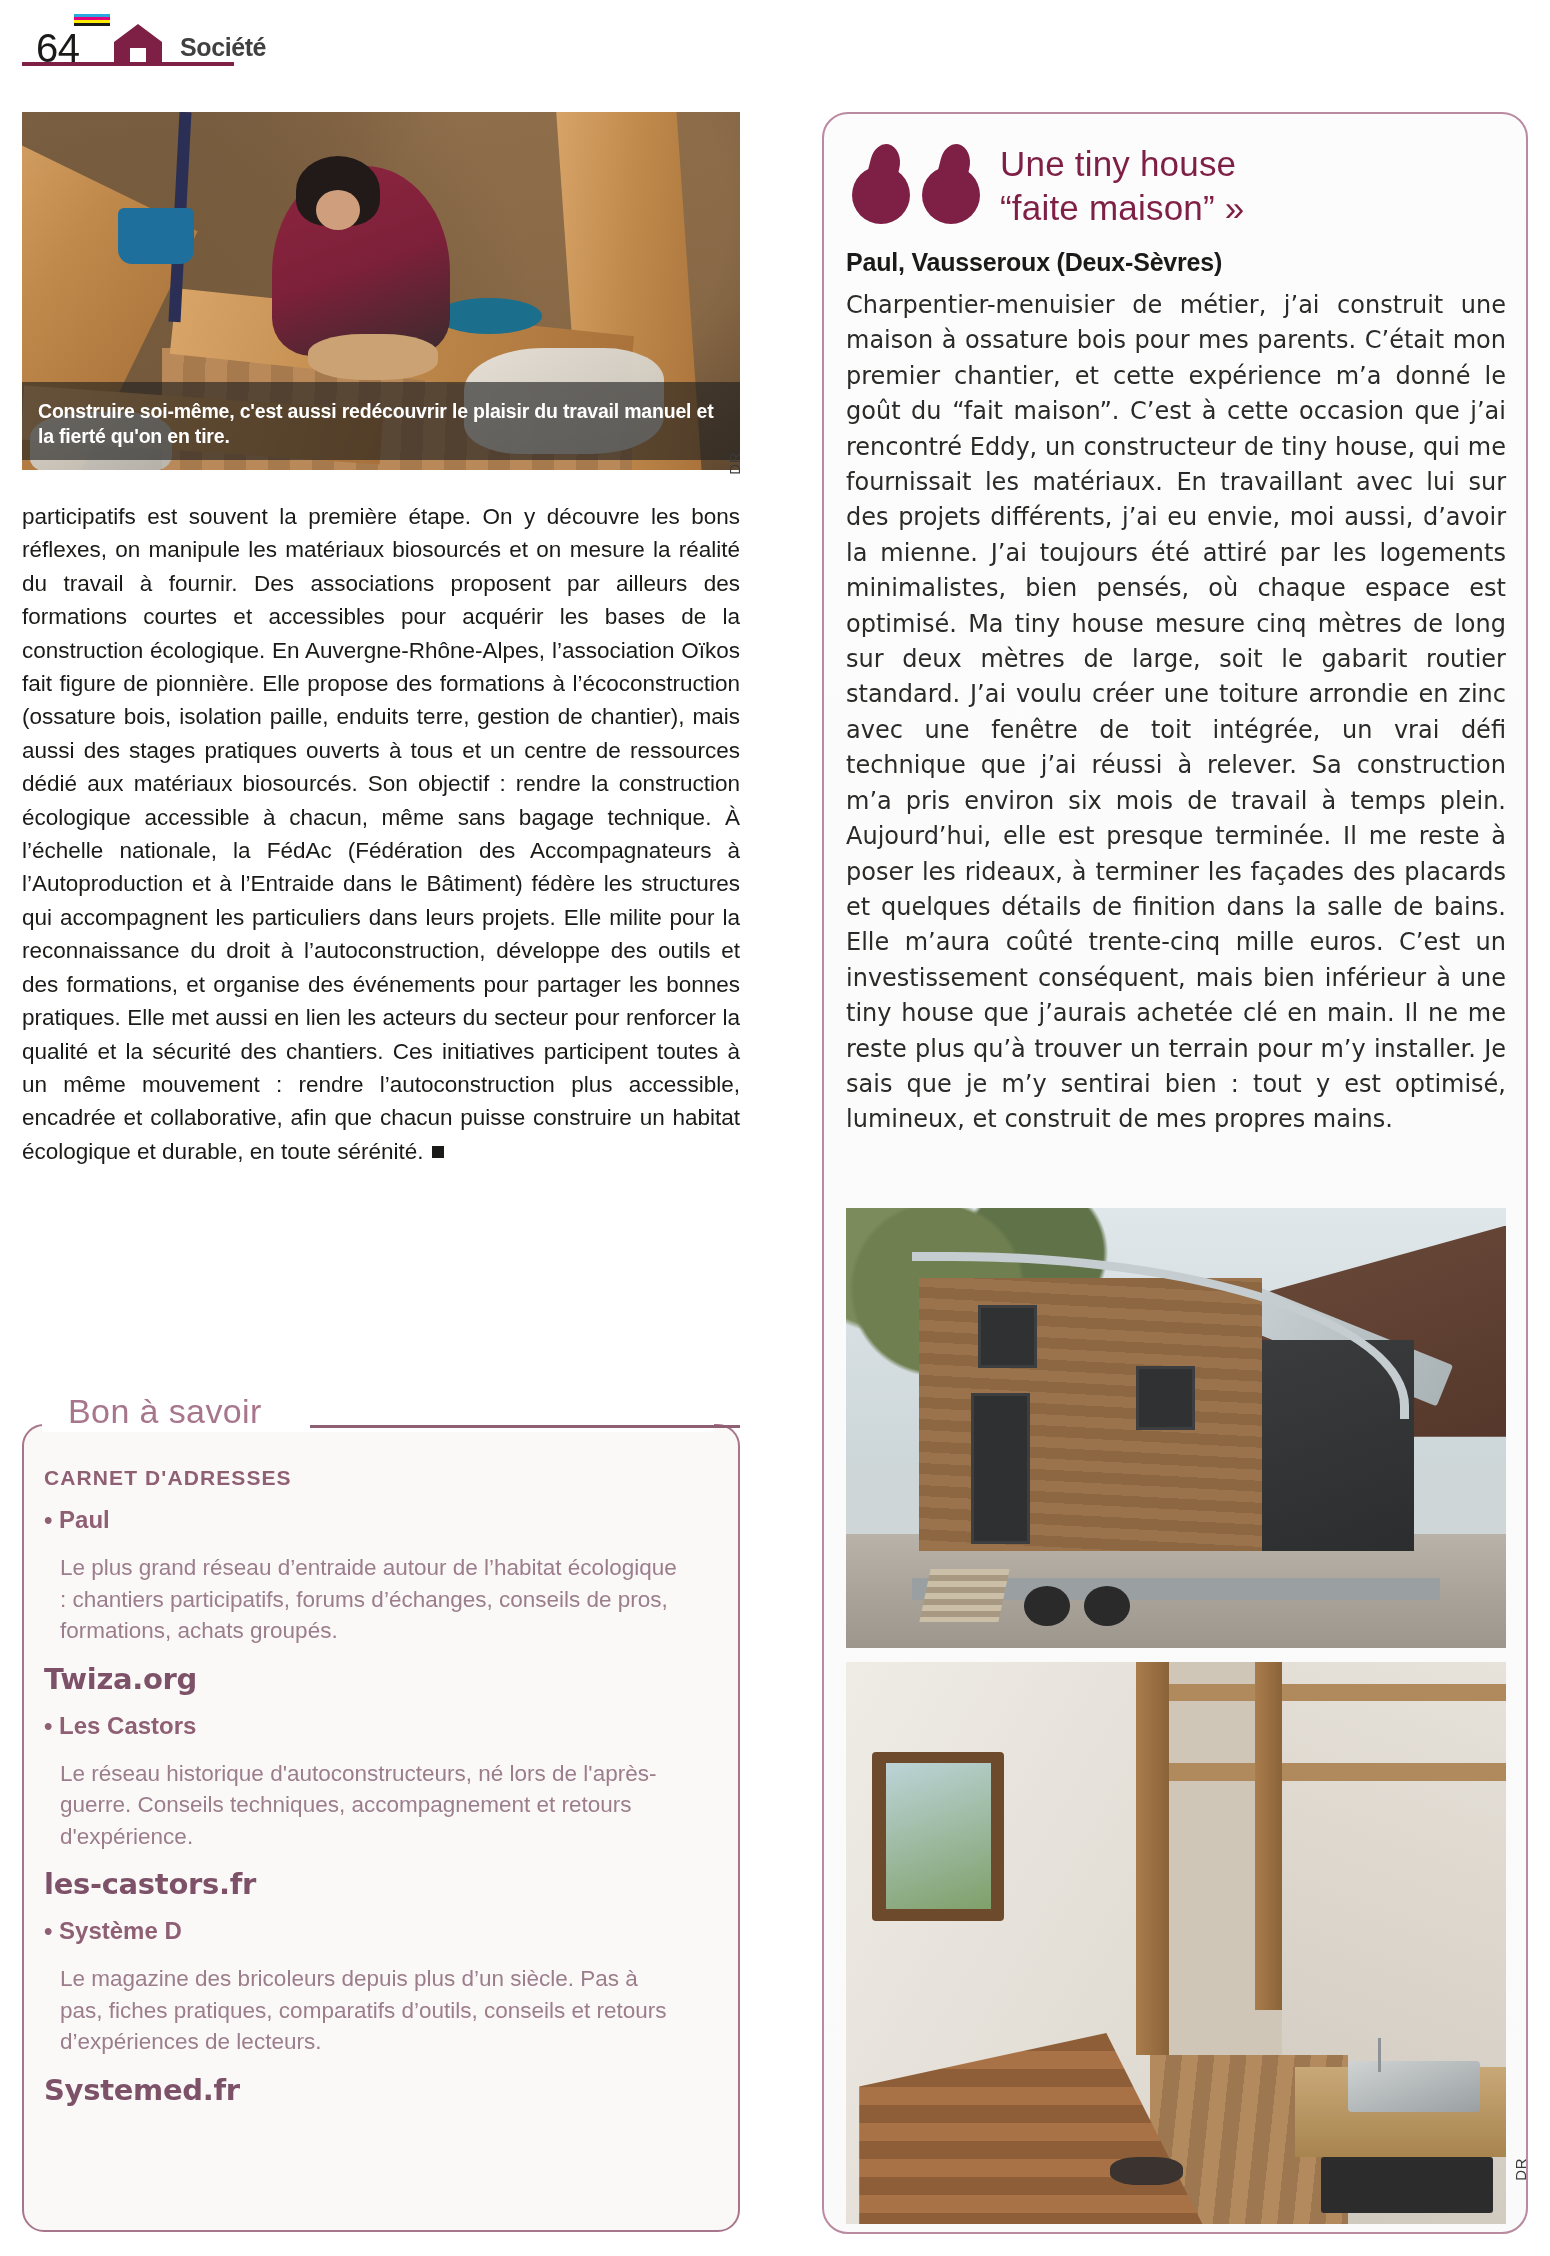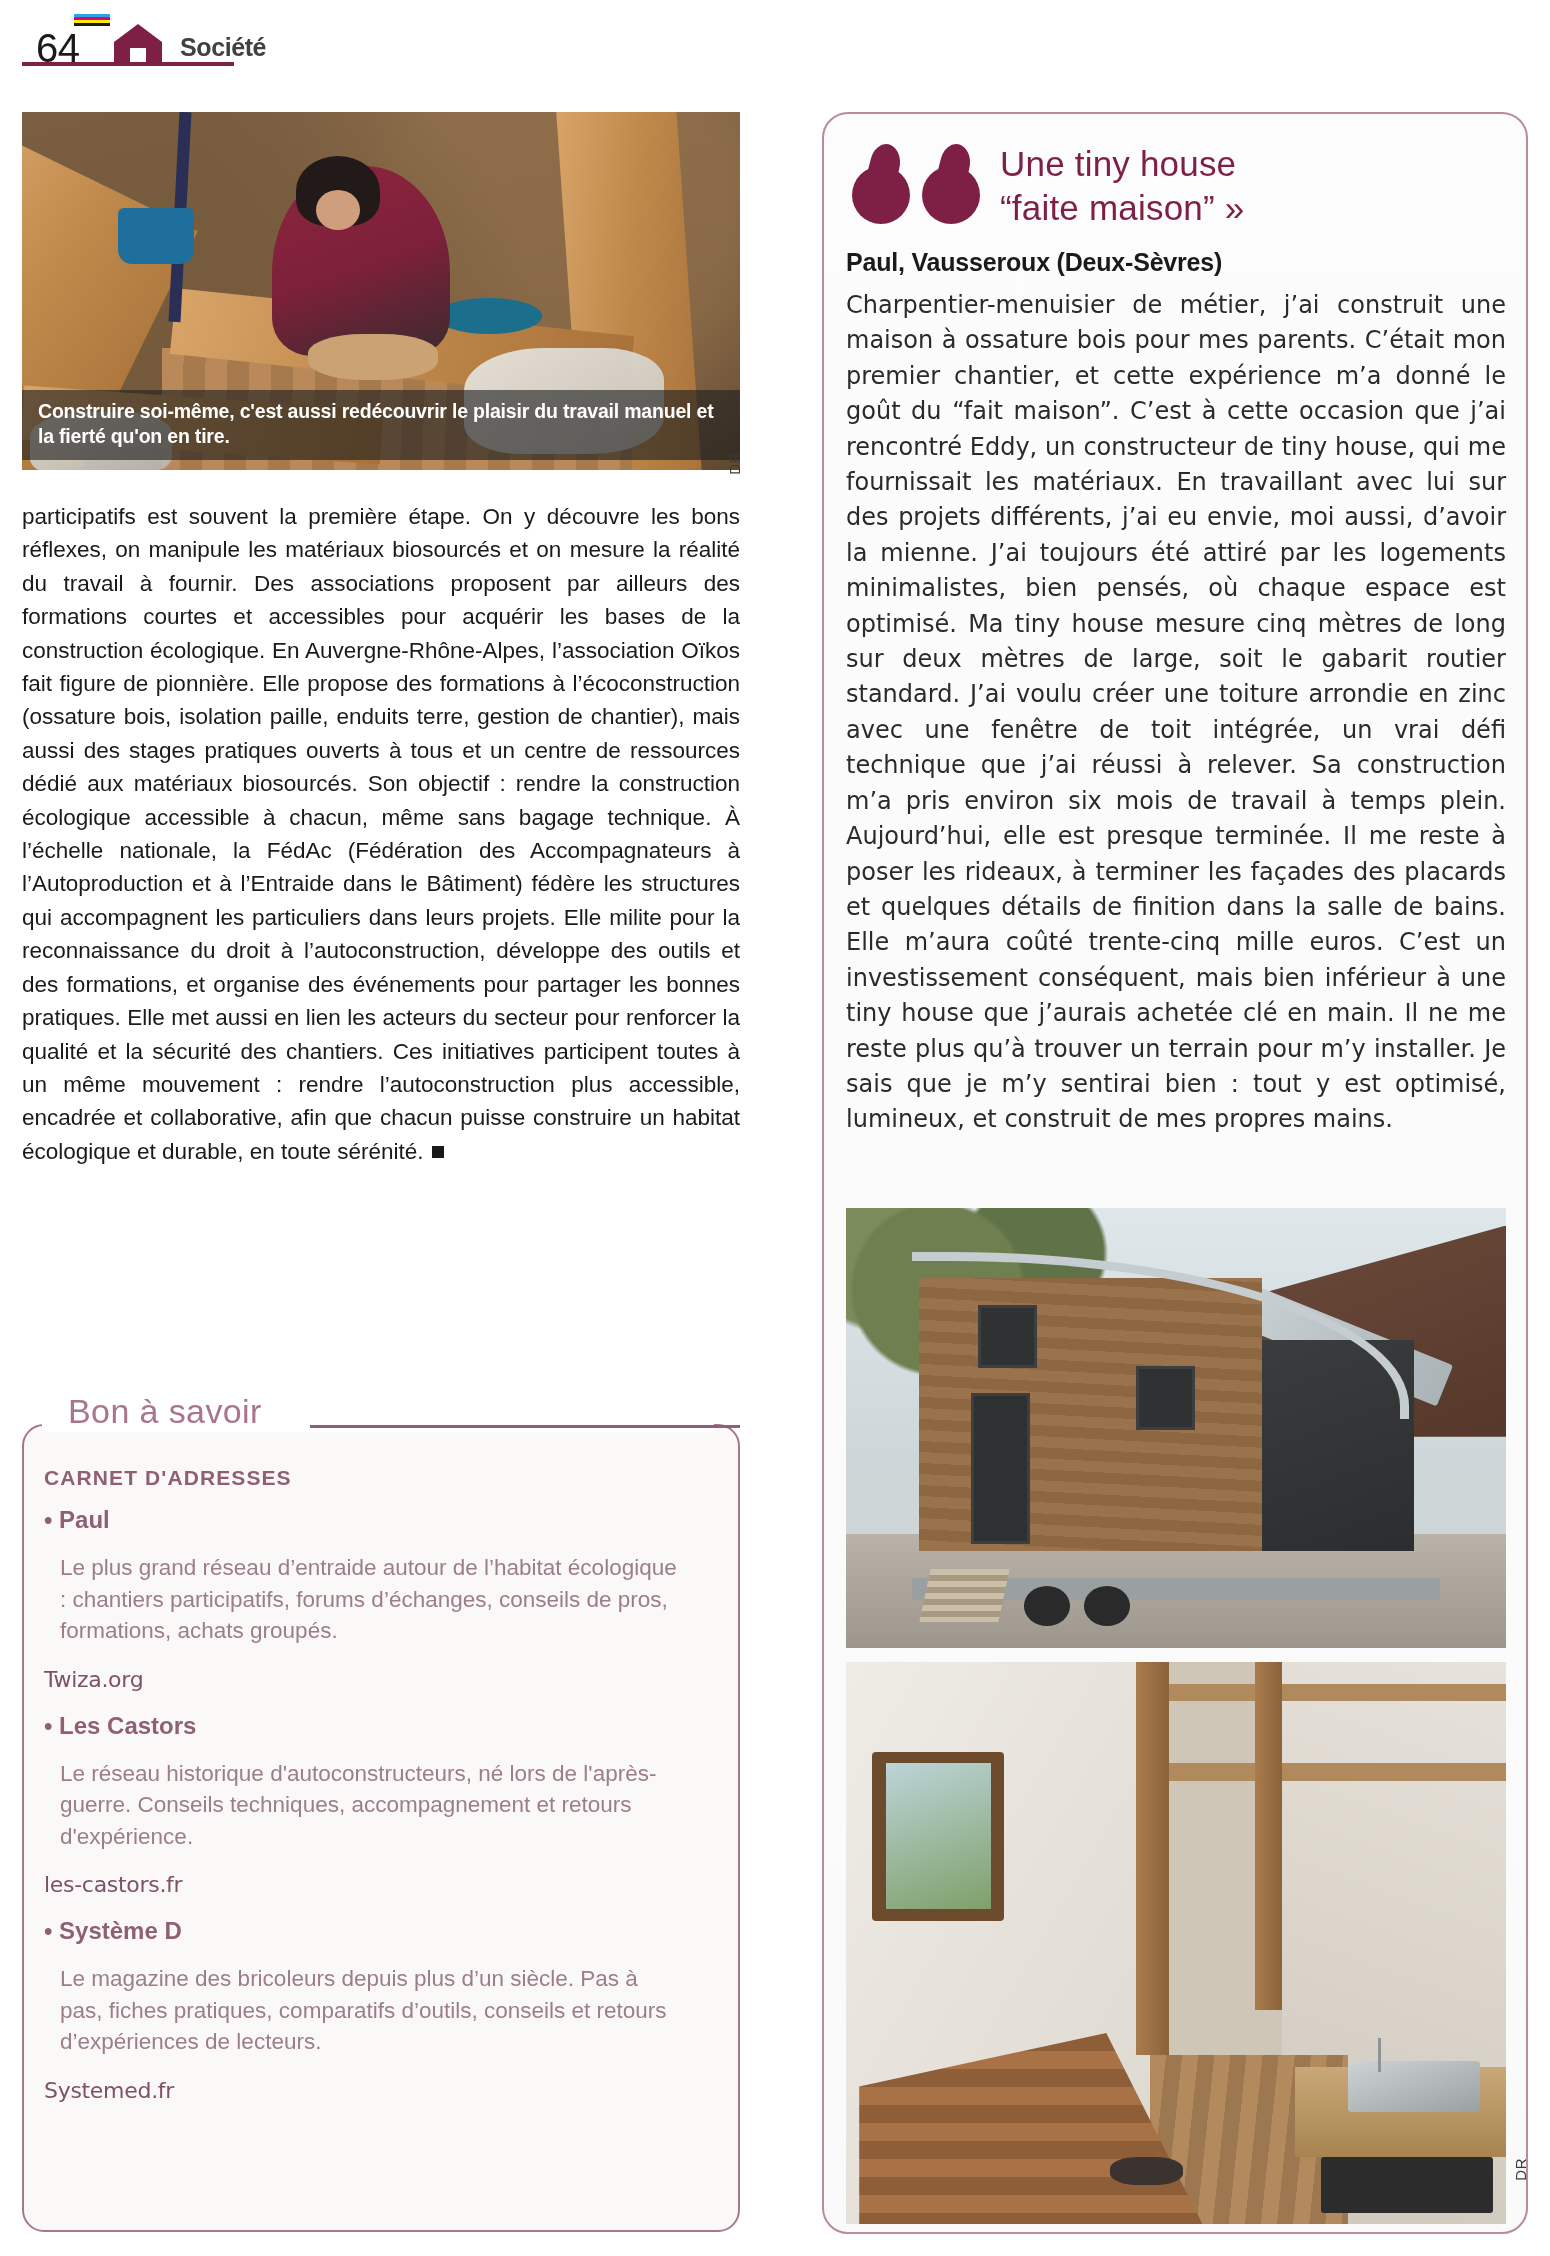--- a/index.html
+++ b/index.html
@@ -59,21 +59,21 @@
   .ph-bag{position:absolute;left:442px;top:236px;width:200px;height:106px;
     background:linear-gradient(150deg,#e8e6e0,#c9c7c0);border-radius:40% 30% 36% 28%;opacity:.92;}
   .ph-bag2{position:absolute;left:8px;top:300px;width:142px;height:64px;
     background:linear-gradient(150deg,#dedcd6,#b9b7b1);border-radius:40% 34% 30% 26%;opacity:.9;}
   .ph-bucket{position:absolute;left:96px;top:96px;width:76px;height:56px;background:#1f6f9c;border-radius:6px 6px 14px 14px;}
   .ph-bowl{position:absolute;left:414px;top:186px;width:106px;height:36px;background:#1c6f8c;border-radius:50%;}
   .ph-pipe{position:absolute;left:152px;top:0;width:12px;height:210px;background:#2b2f55;transform:rotate(3deg);}
 
   .photo-caption{
     position:absolute;left:0;bottom:10px;width:100%;
-    background:rgba(30,30,30,.62);padding:9px 16px 11px 16px;box-sizing:border-box;
+    background:rgba(30,30,30,.62);padding:17px 16px 11px 16px;box-sizing:border-box;
   }
   .photo-caption p{
     margin:0;color:#ffffff;font-weight:700;font-size:19.5px;line-height:25px;
     font-family:"Liberation Sans Narrow","Liberation Sans",sans-serif;
     letter-spacing:-0.2px;
   }
   .credit{
     position:absolute;font-size:15px;color:#3b3b3b;letter-spacing:.5px;
     writing-mode:vertical-rl;transform:rotate(180deg);
     font-family:"Liberation Sans",sans-serif;
@@ -104,21 +104,21 @@
   }
   .bonline{position:absolute;left:310px;top:1425px;width:430px;height:3px;background:#8f5f74;}
 
   .bonbody{position:absolute;left:44px;top:1466px;width:650px;}
   .carnet{
     font-size:21px;font-weight:700;color:#8f5f74;letter-spacing:1.1px;margin:0 0 14px 0;
   }
   .entry{margin:0 0 6px 0;}
   .entry .name{font-size:24px;font-weight:700;color:#8f5f74;margin:0 0 2px 0;line-height:32px;}
   .entry .desc{font-size:22.5px;color:#9b7d8c;line-height:31.5px;margin:16px;font-weight:400;}
-  .entry .url{font-size:22px;color:#7d5268;font-weight:400;line-height:33px;margin:0 0 14px 0;
+  .entry .url{font-size:29px;color:#7d5268;font-weight:700;line-height:33px;margin:0 0 14px 0;
     font-family:"DejaVu Sans",sans-serif;letter-spacing:-0.3px;}
 
   
   .quotebox{
     position:absolute;left:822px;top:112px;width:706px;height:2122px;
     box-sizing:border-box;border:2px solid #b98aa0;border-radius:26px;
     background:linear-gradient(180deg,#fdfcfc,#fbfafa);
   }
   .qmarks{position:absolute;left:852px;top:146px;width:132px;height:84px;}
   .qmark{position:absolute;top:0;width:58px;height:80px;}

